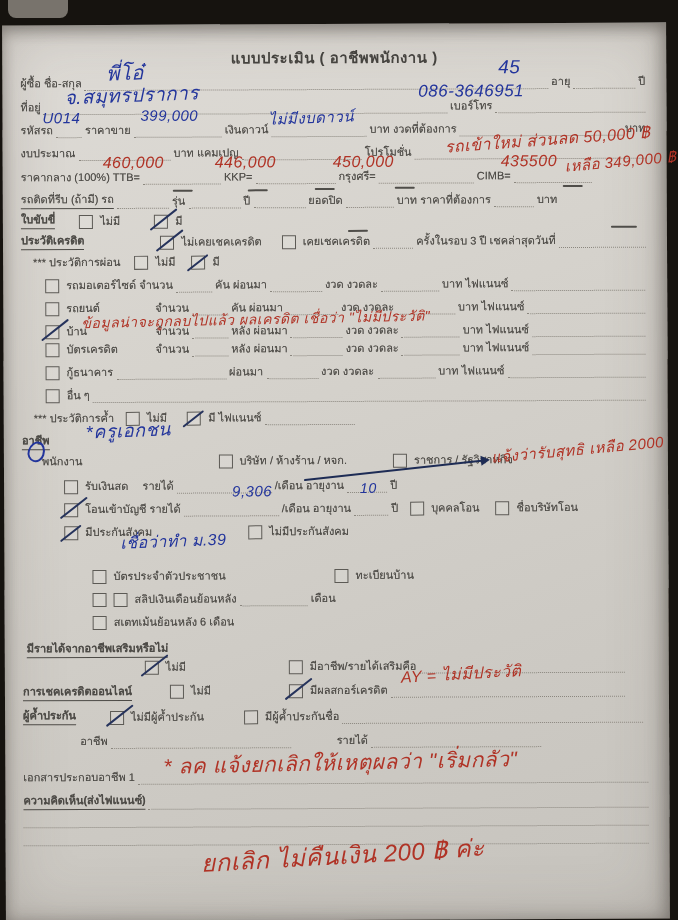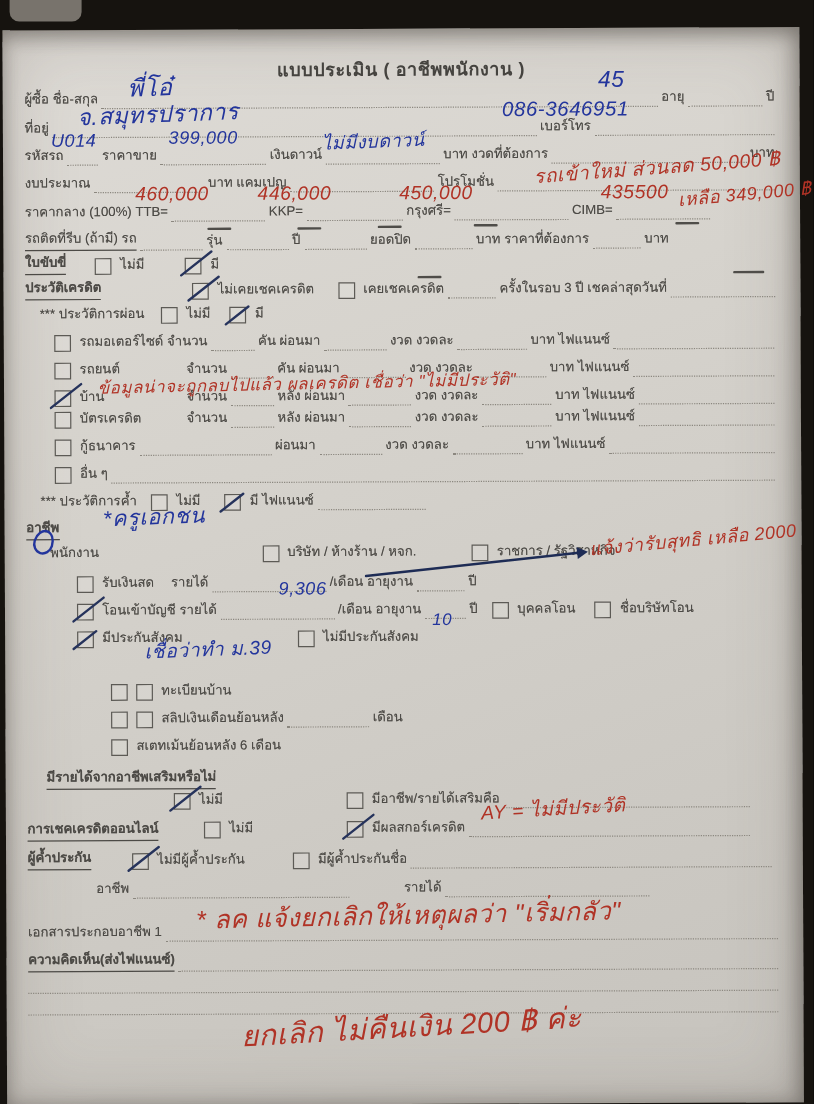--- a/index.html
+++ b/index.html
@@ -92,21 +92,21 @@
       <span>ราคากลาง (100%)</span>
       <span>TTB=</span>
       <span class="d" style="width:78px"></span>
       <span>KKP=</span>
       <span class="d" style="width:80px"></span>
       <span>กรุงศรี=</span>
       <span class="d" style="width:95px"></span>
       <span>CIMB=</span>
       <span class="d" style="width:78px"></span>
     </div>
-    <span class="hw red" style="left:110px;top:129px;font-size:16px">460,000</span>
+    <span class="hw red" style="left:100px;top:129px;font-size:16px">460,000</span>
     <span class="hw red" style="left:212px;top:129px;font-size:16px">446,000</span>
     <span class="hw red" style="left:330px;top:129px;font-size:16px">450,000</span>
     <span class="hw red" style="left:498px;top:129px;font-size:16px">435500</span>
     <span class="hw red" style="left:562px;top:127px;font-size:15px;transform:rotate(-5deg)">เหลือ 349,000 ฿</span>
 
     <div class="row" style="left:18px;top:168px;width:625px">
       <span class="u">รถติดที่รีบ (ถ้ามี) รถ</span>
       <span class="d" style="width:52px"></span>
       <span>รุ่น</span>
       <span class="d" style="width:52px"></span>
@@ -295,51 +295,52 @@
       <span class="d" style="width:34px"></span>
       <span>ปี</span>
       <span style="width:6px"></span>
       <span class="cb"></span>
       <span>บุคคลโอน</span>
       <span style="width:10px"></span>
       <span class="cb"></span>
       <span>ชื่อบริษัทโอน</span>
     </div>
     <span class="hw blue" style="left:228px;top:458px;font-size:15px">9,306</span>
-    <span class="hw blue" style="left:356px;top:484px;font-size:14px">10</span>
+    <span class="hw blue" style="left:356px;top:456px;font-size:14px">10</span>
 
     <div class="row" style="left:60px;top:501px;width:420px">
       <span class="cb">
           <i class="tick"></i>
         </span>
       <span>มีประกันสังคม</span>
       <span style="width:90px"></span>
       <span class="cb"></span>
       <span>ไม่มีประกันสังคม</span>
     </div>
     <span class="hw blue" style="left:116px;top:504px;font-size:16px;transform:rotate(-2deg)">เชื่อว่าทำ ม.39</span>
 
     <div class="row" style="left:88px;top:545px;width:540px">
       <span class="cb"></span>
+      <span style="display:inline-block;width:218px">บัตรประจำตัวประชาชน</span>
       <span class="cb"></span>
       <span>ทะเบียนบ้าน</span>
     </div>
     <div class="row" style="left:88px;top:568px;width:540px">
       <span class="cb"></span>
       <span class="cb"></span>
       <span>สลิปเงินเดือนย้อนหลัง</span>
       <span class="d" style="width:68px"></span>
       <span>เดือน</span>
     </div>
     <div class="row" style="left:88px;top:591px;width:300px">
       <span class="cb"></span>
       <span>สเตทเม้นย้อนหลัง 6 เดือน</span>
     </div>
 
-    <div class="row" style="left:34px;top:617px">
+    <div class="row" style="left:22px;top:617px">
       <span class="b u">มีรายได้จากอาชีพเสริมหรือไม่</span>
     </div>
     <div class="row" style="left:140px;top:636px;width:480px">
       <span class="cb">
           <i class="tick long"></i>
         </span>
       <span style="display:inline-block;width:120px">ไม่มี</span>
       <span class="cb"></span>
       <span>มีอาชีพ/รายได้เสริมคือ</span>
       <span class="dg"></span>

